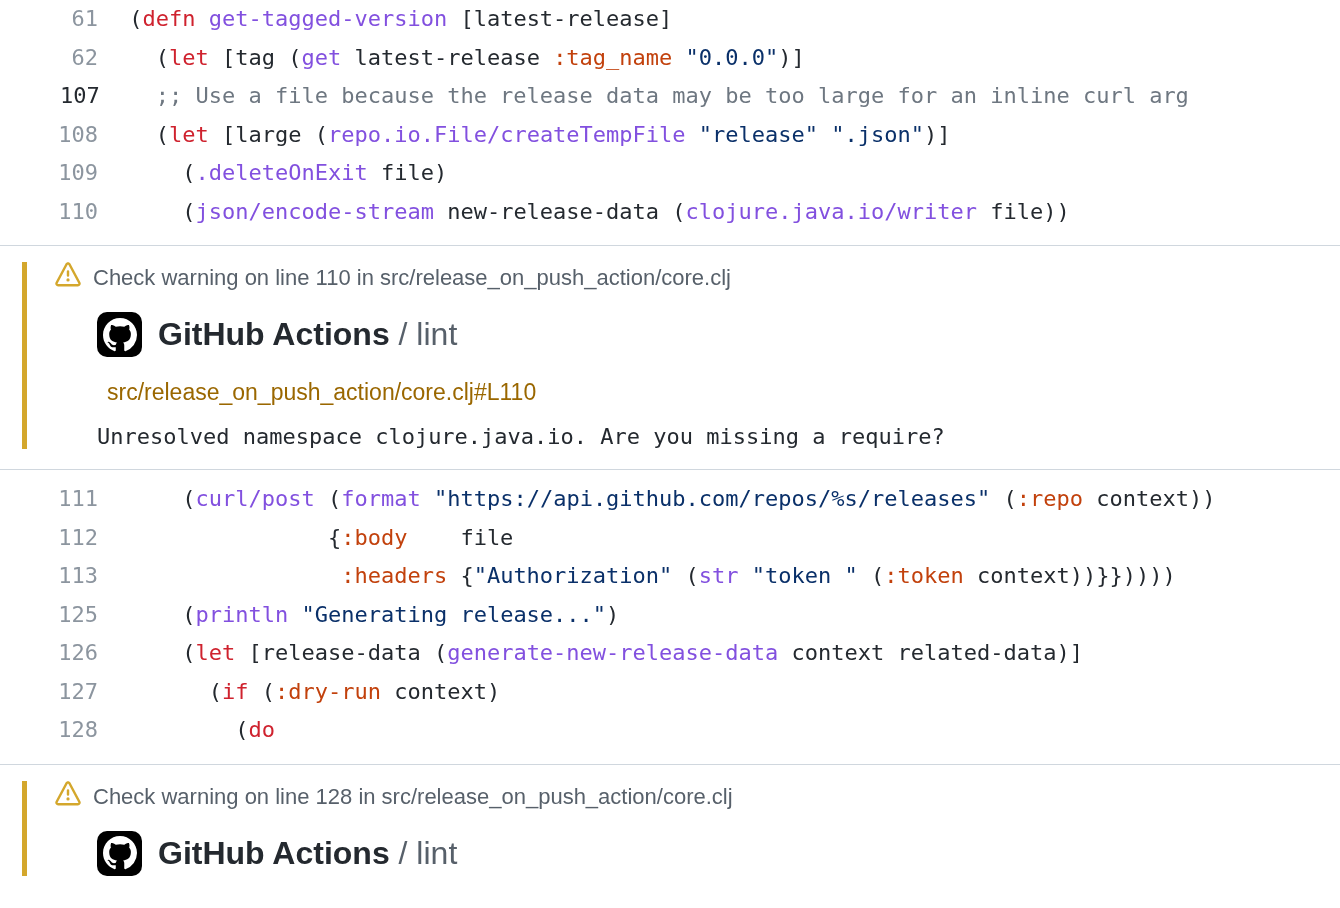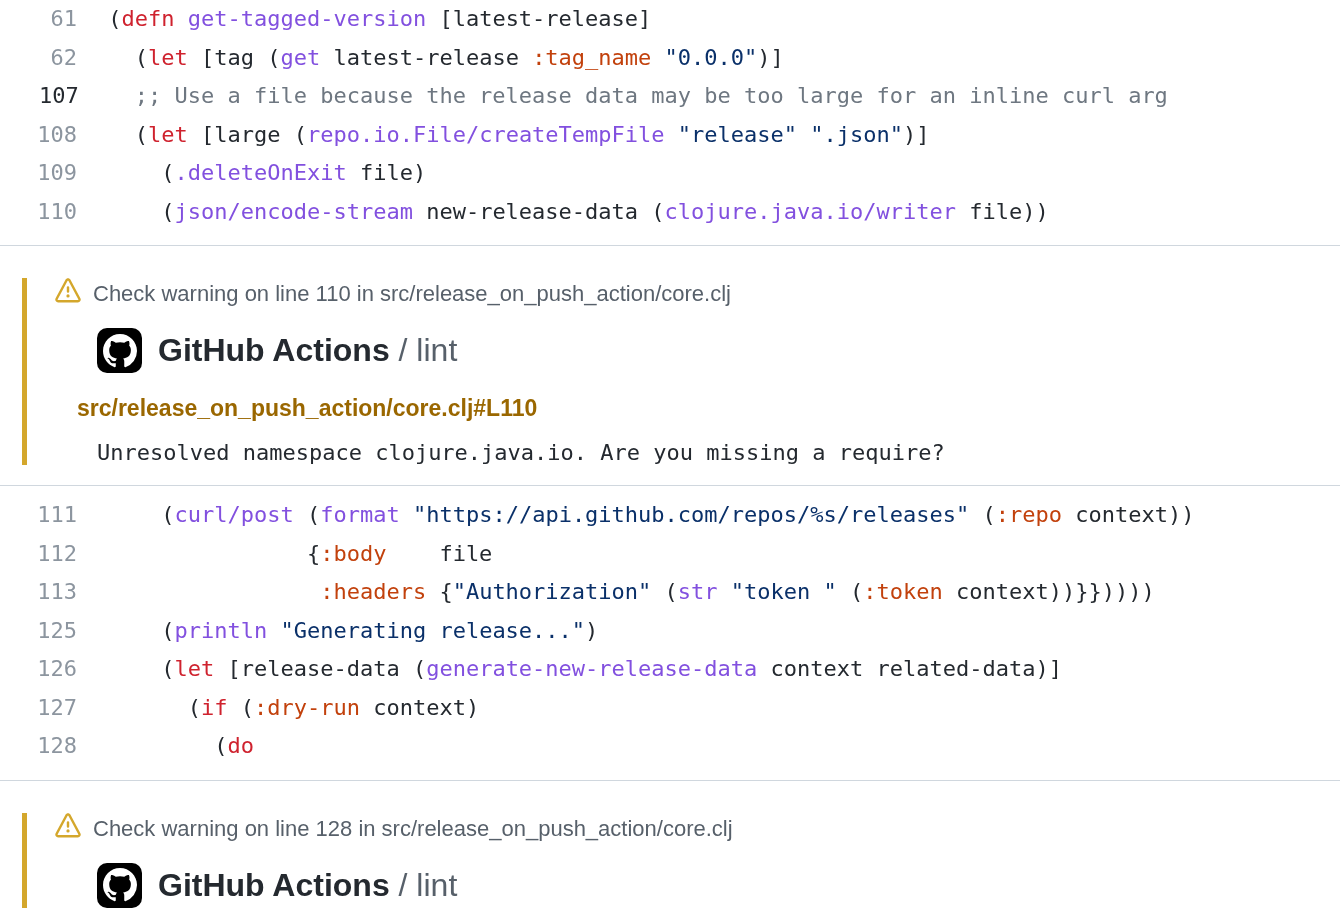--- a/index.html
+++ b/index.html
@@ -17,41 +17,42 @@
   .code-row {
     display: flex;
   }
   .line-num {
     width: 95px;
     text-align: right;
     padding-right: 18px;
     color: #8c959f;
     user-select: none;
     flex-shrink: 0;
+    margin-left: 21px;
   }
   .line-num.dark {
     color: #24292f;
     padding-left: 39px;
   }
   .code-text {
     white-space: pre;
     flex: 1;
   }
   .c-red { color: #cf222e; }
   .c-purple { color: #8250df; }
   .c-blue { color: #c2410c; }
   .c-str { color: #0a3069; }
   .c-gray { color: #6e7781; }
   .c-black { color: #24292f; }
 
   .annotation-block {
     border-top: 1px solid #d0d7de;
     border-bottom: 1px solid #d0d7de;
     margin: 14px 0 10px 0;
-    padding: 32px 0 20px 0;
+    padding: 16px 0 20px 0;
     position: relative;
   }
   .annotation-inner {
     border-left: 5px solid #d4a72c;
     margin-left: 22px;
     padding-left: 28px;
   }
   .warn-header {
     display: flex;
     align-items: center;
@@ -82,23 +83,23 @@
     flex-shrink: 0;
   }
   .actions-label {
     font-size: 32px;
     color: #24292f;
   }
   .actions-label .bold { font-weight: 600; }
   .actions-label .thin { font-weight: 400; color: #57606a; }
   .file-link {
     color: #9a6700;
-    font-weight: 700;
+    font-weight: 400;
     font-size: 23px;
-    margin-left: 22px;
+    margin-left: 52px;
     margin-bottom: 18px;
     display: block;
   }
   .warn-msg {
     font-family: ui-monospace, SFMono-Regular, "SF Mono", Menlo, Consolas, monospace;
     font-size: 22px;
     color: #24292f;
     margin-left: 42px;
   }
 </style>

